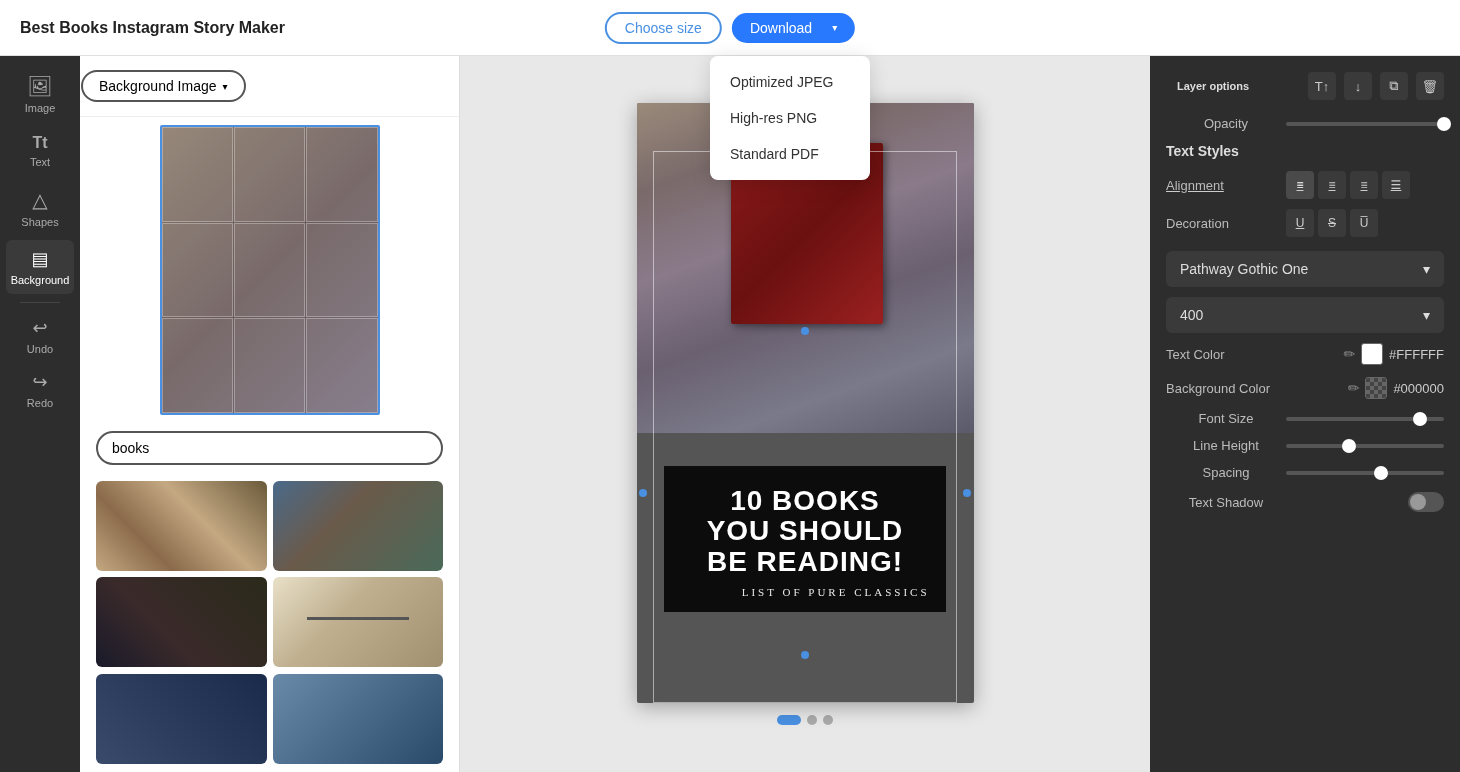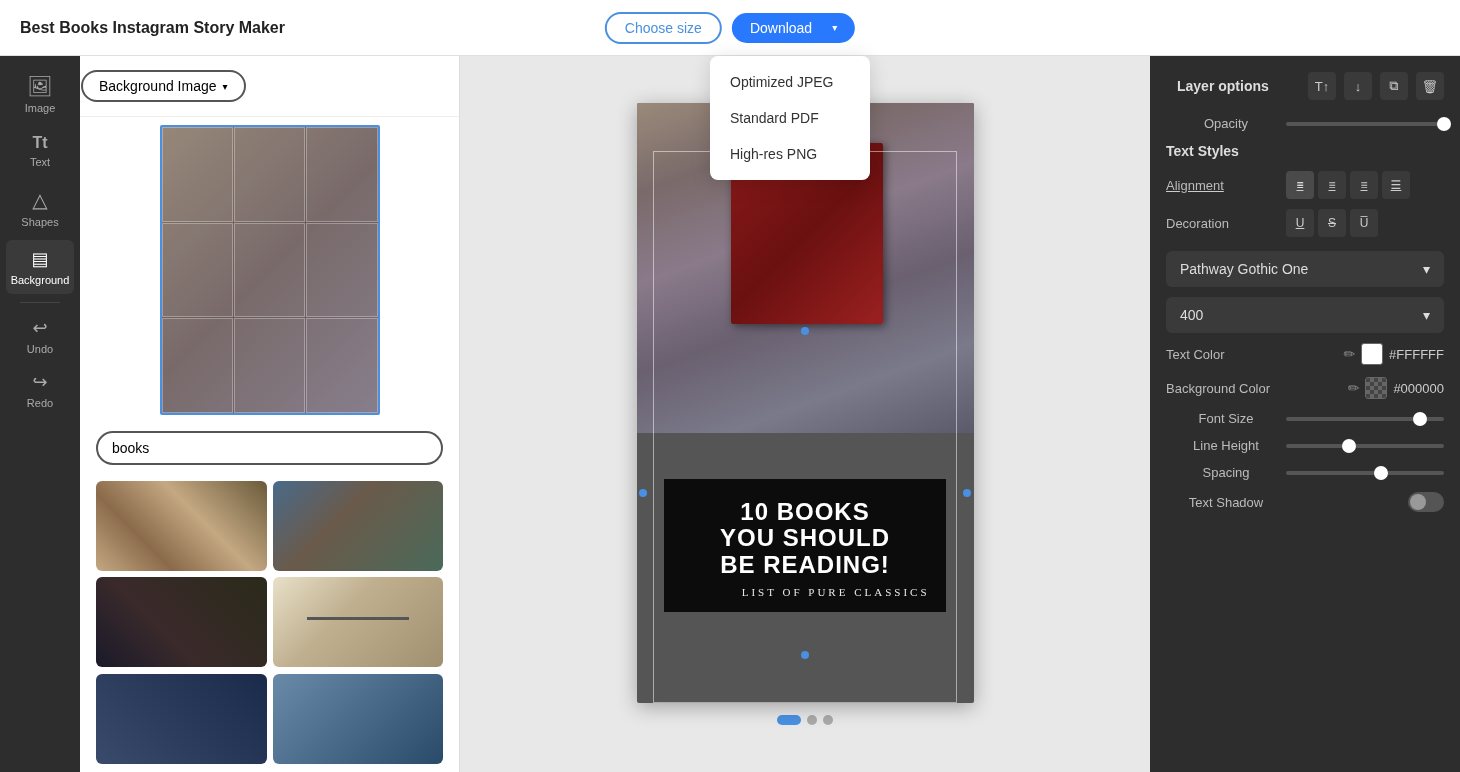--- a/index.html
+++ b/index.html
@@ -110,21 +110,21 @@
     .canvas-photo-detail {
       position: absolute; top: 10%; left: 20%; width: 60%; height: 40%;
       background: #8b1a1a; border-radius: 2px;
       box-shadow: 2px 2px 8px rgba(0,0,0,0.5);
     }
     .canvas-text-box {
       position: absolute; bottom: 15%; left: 8%; width: 84%;
       background: rgba(0,0,0,0.85); padding: 20px 16px 14px; border: 1px solid rgba(255,255,255,0.3);
     }
     .canvas-main-text {
-      color: #fff; font-size: 24px; font-weight: 700; text-align: center;
+      color: #fff; font-size: 28px; font-weight: 700; text-align: center;
       line-height: 1.1; font-family: 'Impact', sans-serif; letter-spacing: 1px;
     }
     .canvas-sub-text {
       color: #fff; font-size: 11px; text-align: right; margin-top: 8px;
       letter-spacing: 3px; font-family: serif; opacity: 0.9;
     }
     .canvas-border-box {
       position: absolute; bottom: 0; left: 5%; width: 90%; height: 92%;
       border: 1px solid rgba(255,255,255,0.5); pointer-events: none;
     }
@@ -137,21 +137,21 @@
     .dot.active { background: #4a90e2; width: 24px; border-radius: 6px; }
 
     
     .panel-right {
       width: 310px; background: #2d2d2d; color: #ccc; flex-shrink: 0;
       overflow-y: auto; padding: 16px;
     }
     .layer-options-row {
       display: flex; align-items: center; margin-bottom: 16px;
     }
-    .layer-options-label { font-size: 14px; font-weight: 600; color: #ddd; flex: 1; padding-left: 11px; }
+    .layer-options-label { font-size: 11px; font-weight: 600; color: #ddd; flex: 1; padding-left: 11px; }
     .layer-icons { display: flex; gap: 8px; }
     .layer-icon-btn {
       width: 28px; height: 28px; background: #3a3a3a; border: none;
       border-radius: 4px; color: #ccc; cursor: pointer; display: flex;
       align-items: center; justify-content: center; font-size: 13px;
     }
 
     .right-row { display: flex; align-items: center; margin-bottom: 12px; text-align: center; }
     .right-label { font-size: 13px; color: #bbb; width: 120px; flex-shrink: 0; }
     .slider-track {
@@ -233,22 +233,22 @@
   <div class="header-center">
     <button class="btn-choose-size">Choose size</button>
     <button class="btn-download">
       <span>Download</span>
       <span class="arrow">▾</span>
     </button>
   </div>
 
   <div class="download-dropdown">
     <div class="download-dropdown-item">Optimized JPEG</div>
+    <div class="download-dropdown-item">High-res PNG</div>
     <div class="download-dropdown-item">Standard PDF</div>
-    <div class="download-dropdown-item">High-res PNG</div>
   </div>
 </div>
 
 <div class="main">
 
   <div class="sidebar-left">
     <div class="sidebar-item">
       <span class="sidebar-icon">🖼</span>
       <span>Image</span>
     </div>

